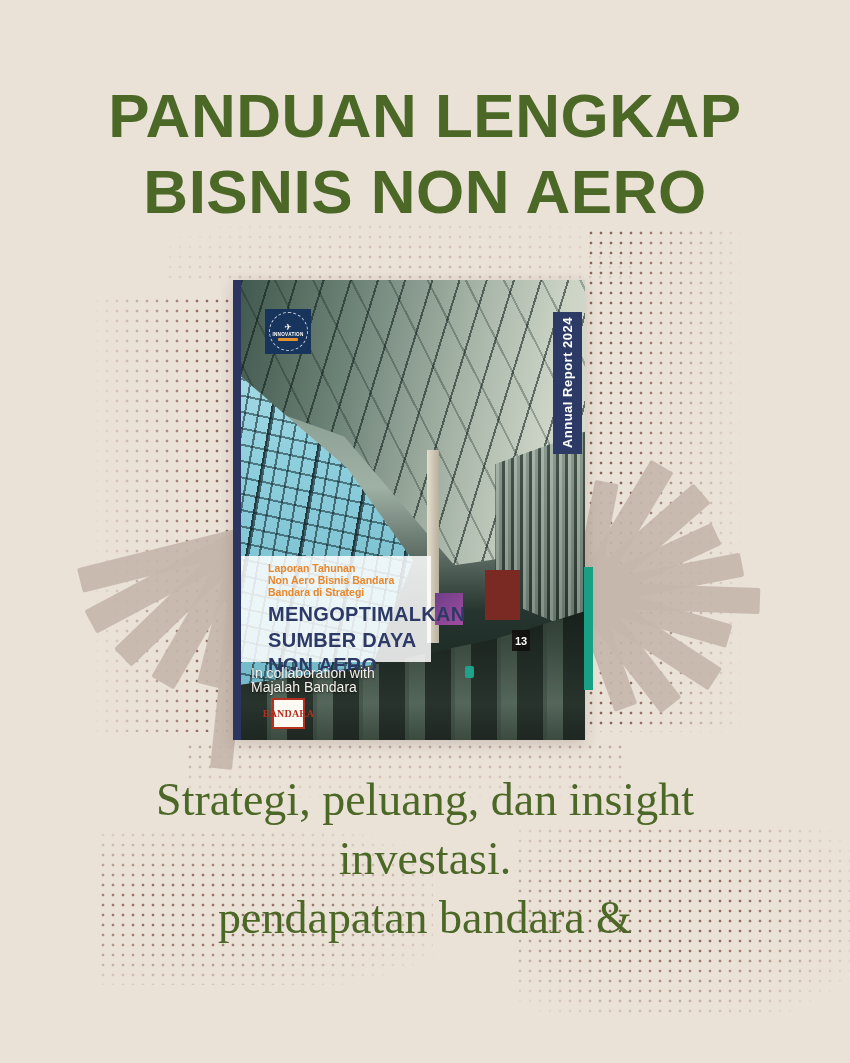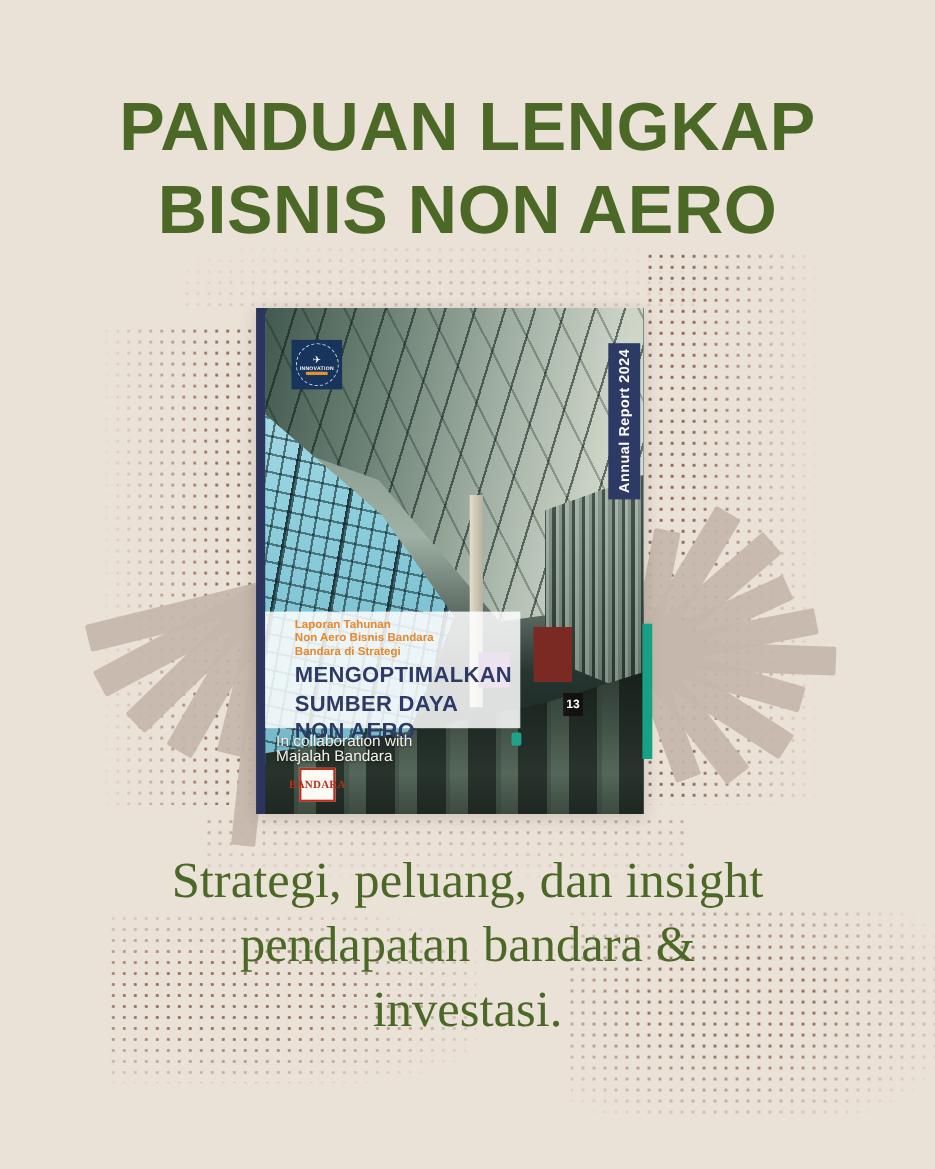--- a/index.html
+++ b/index.html
@@ -125,21 +125,21 @@
   
   .side-banner{position:absolute;left:320px;top:32px;width:29px;height:142px;background:#2E3A66;
     display:flex;align-items:center;justify-content:center;}
   .side-banner span{writing-mode:vertical-rl;transform:rotate(180deg);
     color:#fff;font-size:13px;font-weight:bold;letter-spacing:.5px;white-space:nowrap;}
 
   
   .teal-strip{position:absolute;left:584px;top:567px;width:9px;height:123px;background:#17A084;z-index:5;}
 
   
-  .white-band{position:absolute;left:8px;top:276px;width:232px;height:106px;
+  .white-band{position:absolute;left:8px;top:276px;width:190px;height:106px;
     background:rgba(255,255,255,.85);padding:6px 8px 6px 27px;box-sizing:border-box;}
   .eyebrow{color:#E8872B;font-size:10.5px;line-height:12px;font-weight:bold;}
   .cover-title{color:#2E3A66;font-size:20px;line-height:25.5px;font-weight:800;
     letter-spacing:.3px;margin-top:4px;}
 
   
   .collab{position:absolute;left:18px;top:386px;color:#f4f1ea;font-size:14px;line-height:14px;
     text-shadow:0 1px 2px rgba(0,0,0,.6);}
   .bandara-logo{position:absolute;left:39px;top:418px;width:33px;height:31px;
     background:#fdf9f3;border:2.5px solid #B5301F;box-sizing:border-box;
@@ -233,17 +233,17 @@
       <div>Majalah Bandara</div>
     </div>
 
     <div class="bandara-logo">
       <span>BANDARA</span>
     </div>
   </div>
 
   <div class="poster-footer">
     <div>Strategi, peluang, dan insight</div>
+    <div>investasi.</div>
     <div>pendapatan bandara &amp;</div>
-    <div>investasi.</div>
   </div>
 
 </div>
 
 </body></html>

